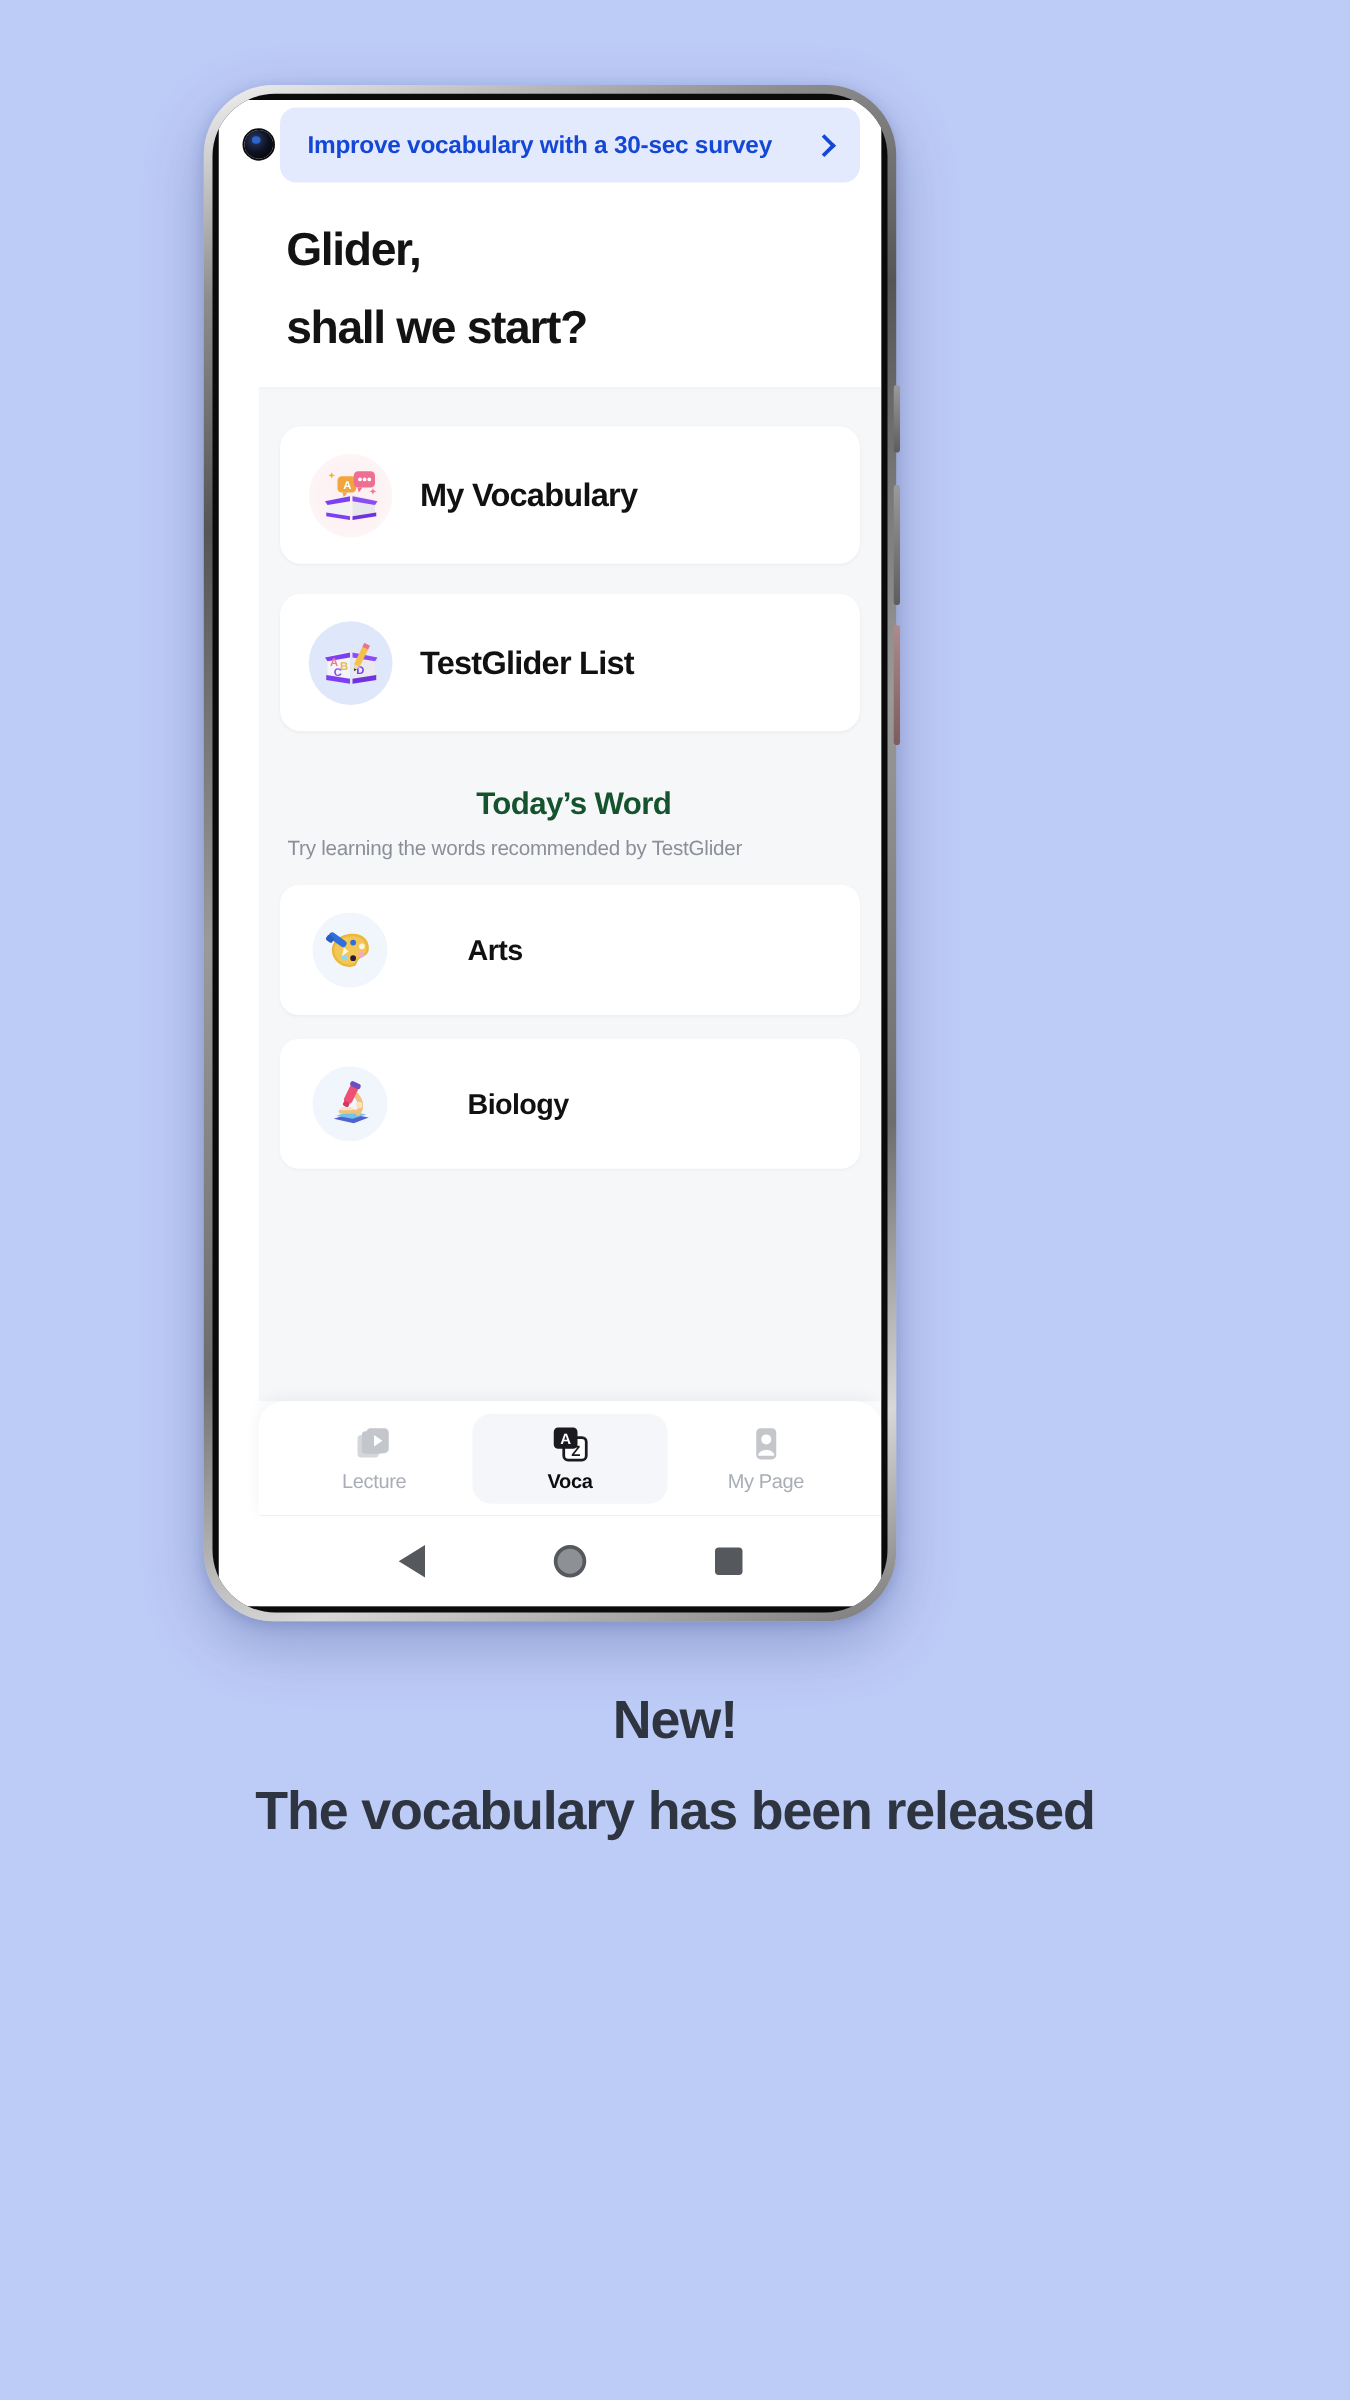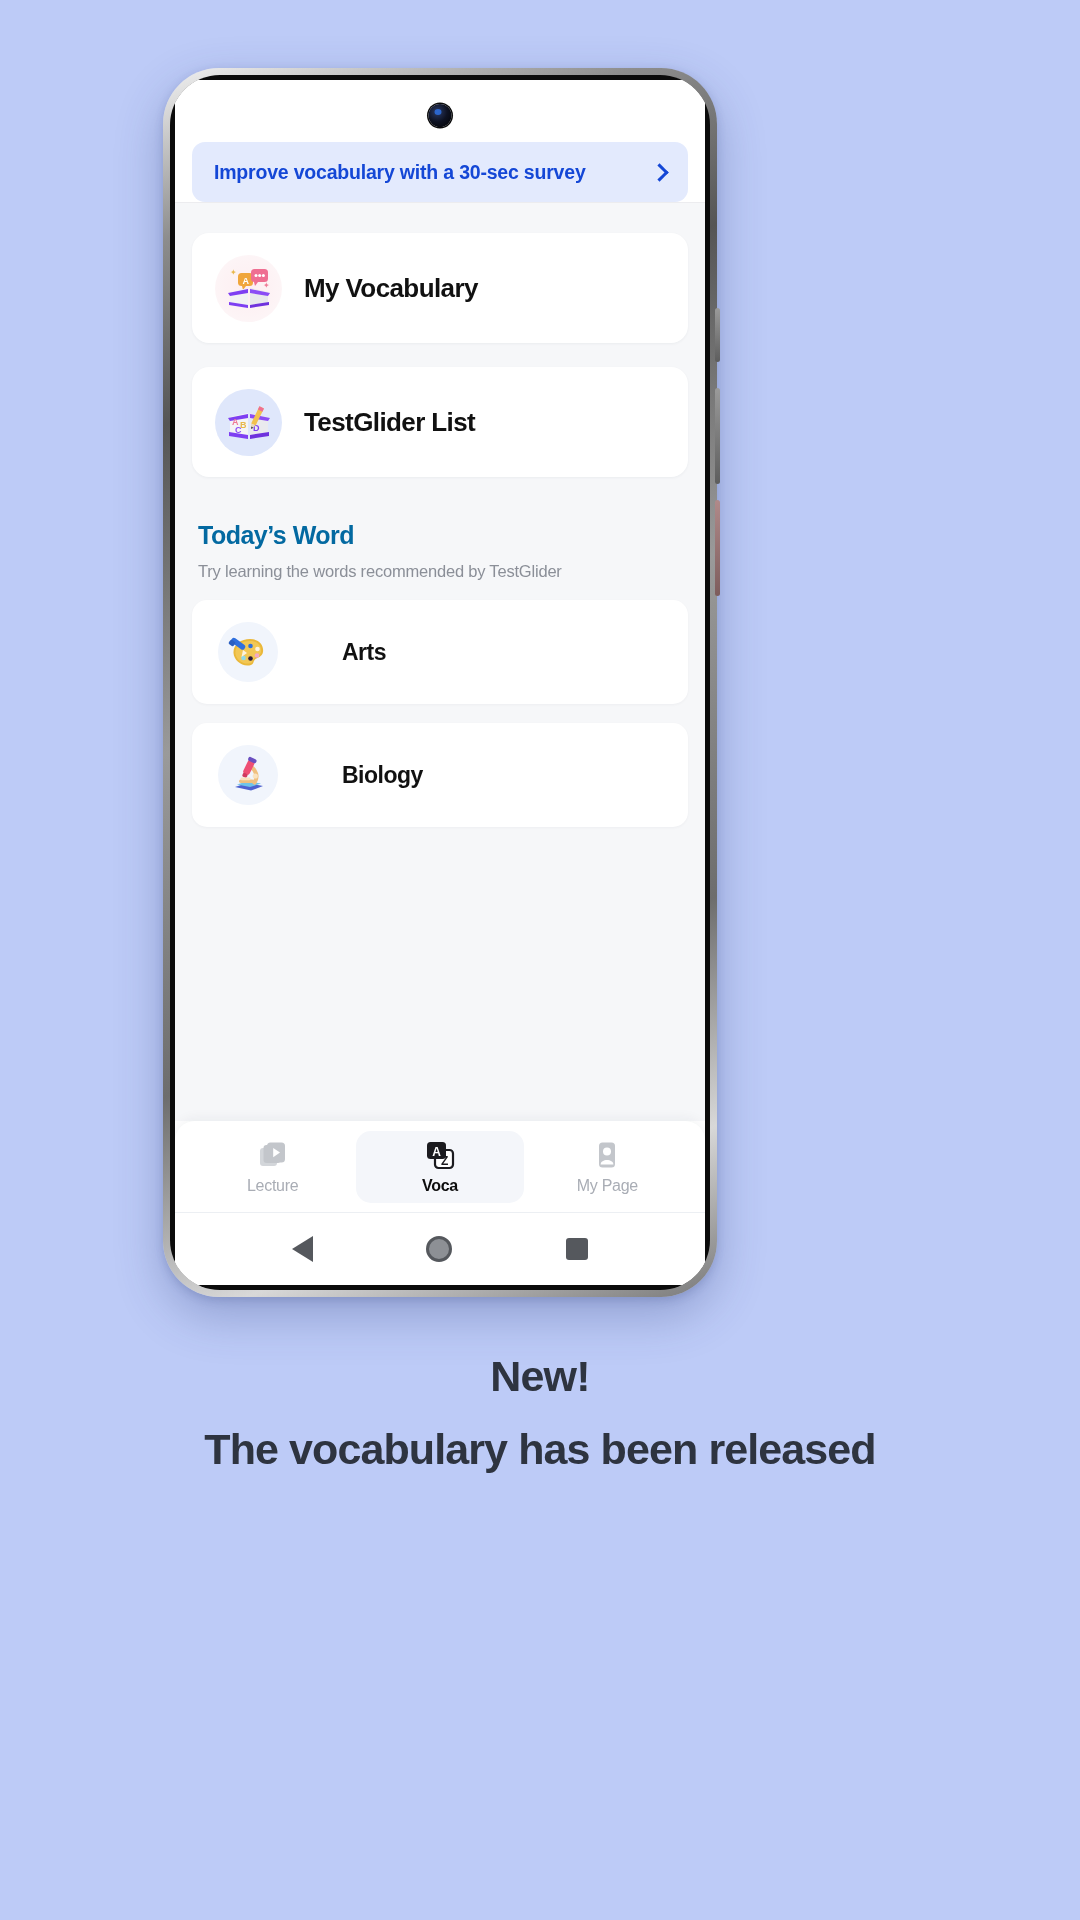--- a/index.html
+++ b/index.html
@@ -29,21 +29,22 @@
     padding:5px;
     overflow:hidden;
   }
   .screen{
     position:relative;
     width:100%; height:100%;
     border-radius:18px;
     background:#ffffff;
     overflow:hidden;
     display:flex;
-    flex-direction:column;
+    flex-direction:row;
+    padding-left:32px;
   }
   
   .side-btn{
     position:absolute;
     right:-3px;
     width:5px;
     border-radius:3px;
     background:linear-gradient(180deg,#9a9a9a,#5d5d5d);
   }
   .side-btn.b1{ top:240px; height:54px; }
@@ -175,22 +176,23 @@
   .icon-circle.pink{ background:radial-gradient(circle at 50% 50%, #fdeef1 0%, #fdf3f5 55%, #fdf8f9 100%); }
   .icon-circle.blue{ background:#dfe7fb; }
 
   .section-head{
     margin-top:44px;
     padding-left:6px;
   }
   .section-title{
     font-size:25px;
     font-weight:bold;
-    color:#0369a1;
+    color:#14532d;
     letter-spacing:-0.5px;
+    text-align:center;
   }
   .section-sub{
     margin-top:12px;
     font-size:16.5px;
     color:#8b8f98;
     letter-spacing:-0.2px;
   }
 
   .word-card{
     background:#ffffff;
@@ -313,20 +315,24 @@
 
       <div class="app">
 
         <div class="top-white">
 
           <div class="banner">
             <div class="banner-text">Improve vocabulary with a 30-sec survey</div>
             <div class="chev"></div>
           </div>
 
+          <div class="greeting">
+            <div class="line l1">Glider,</div>
+            <div class="line l2">shall we start?</div>
+          </div>
         </div>
 
         <div class="scroll-zone">
 
           <div class="big-card first">
             <div class="icon-circle pink">
               <svg width="52" height="52" viewBox="0 0 52 52">
                 <text x="7" y="13" font-size="8" fill="#e8b84b">✦</text>
                 <text x="40" y="26" font-size="8" fill="#ef7a96">✦</text>
                 <rect x="15" y="11" width="15" height="13" rx="3.5" fill="#f0a63c"></rect>

